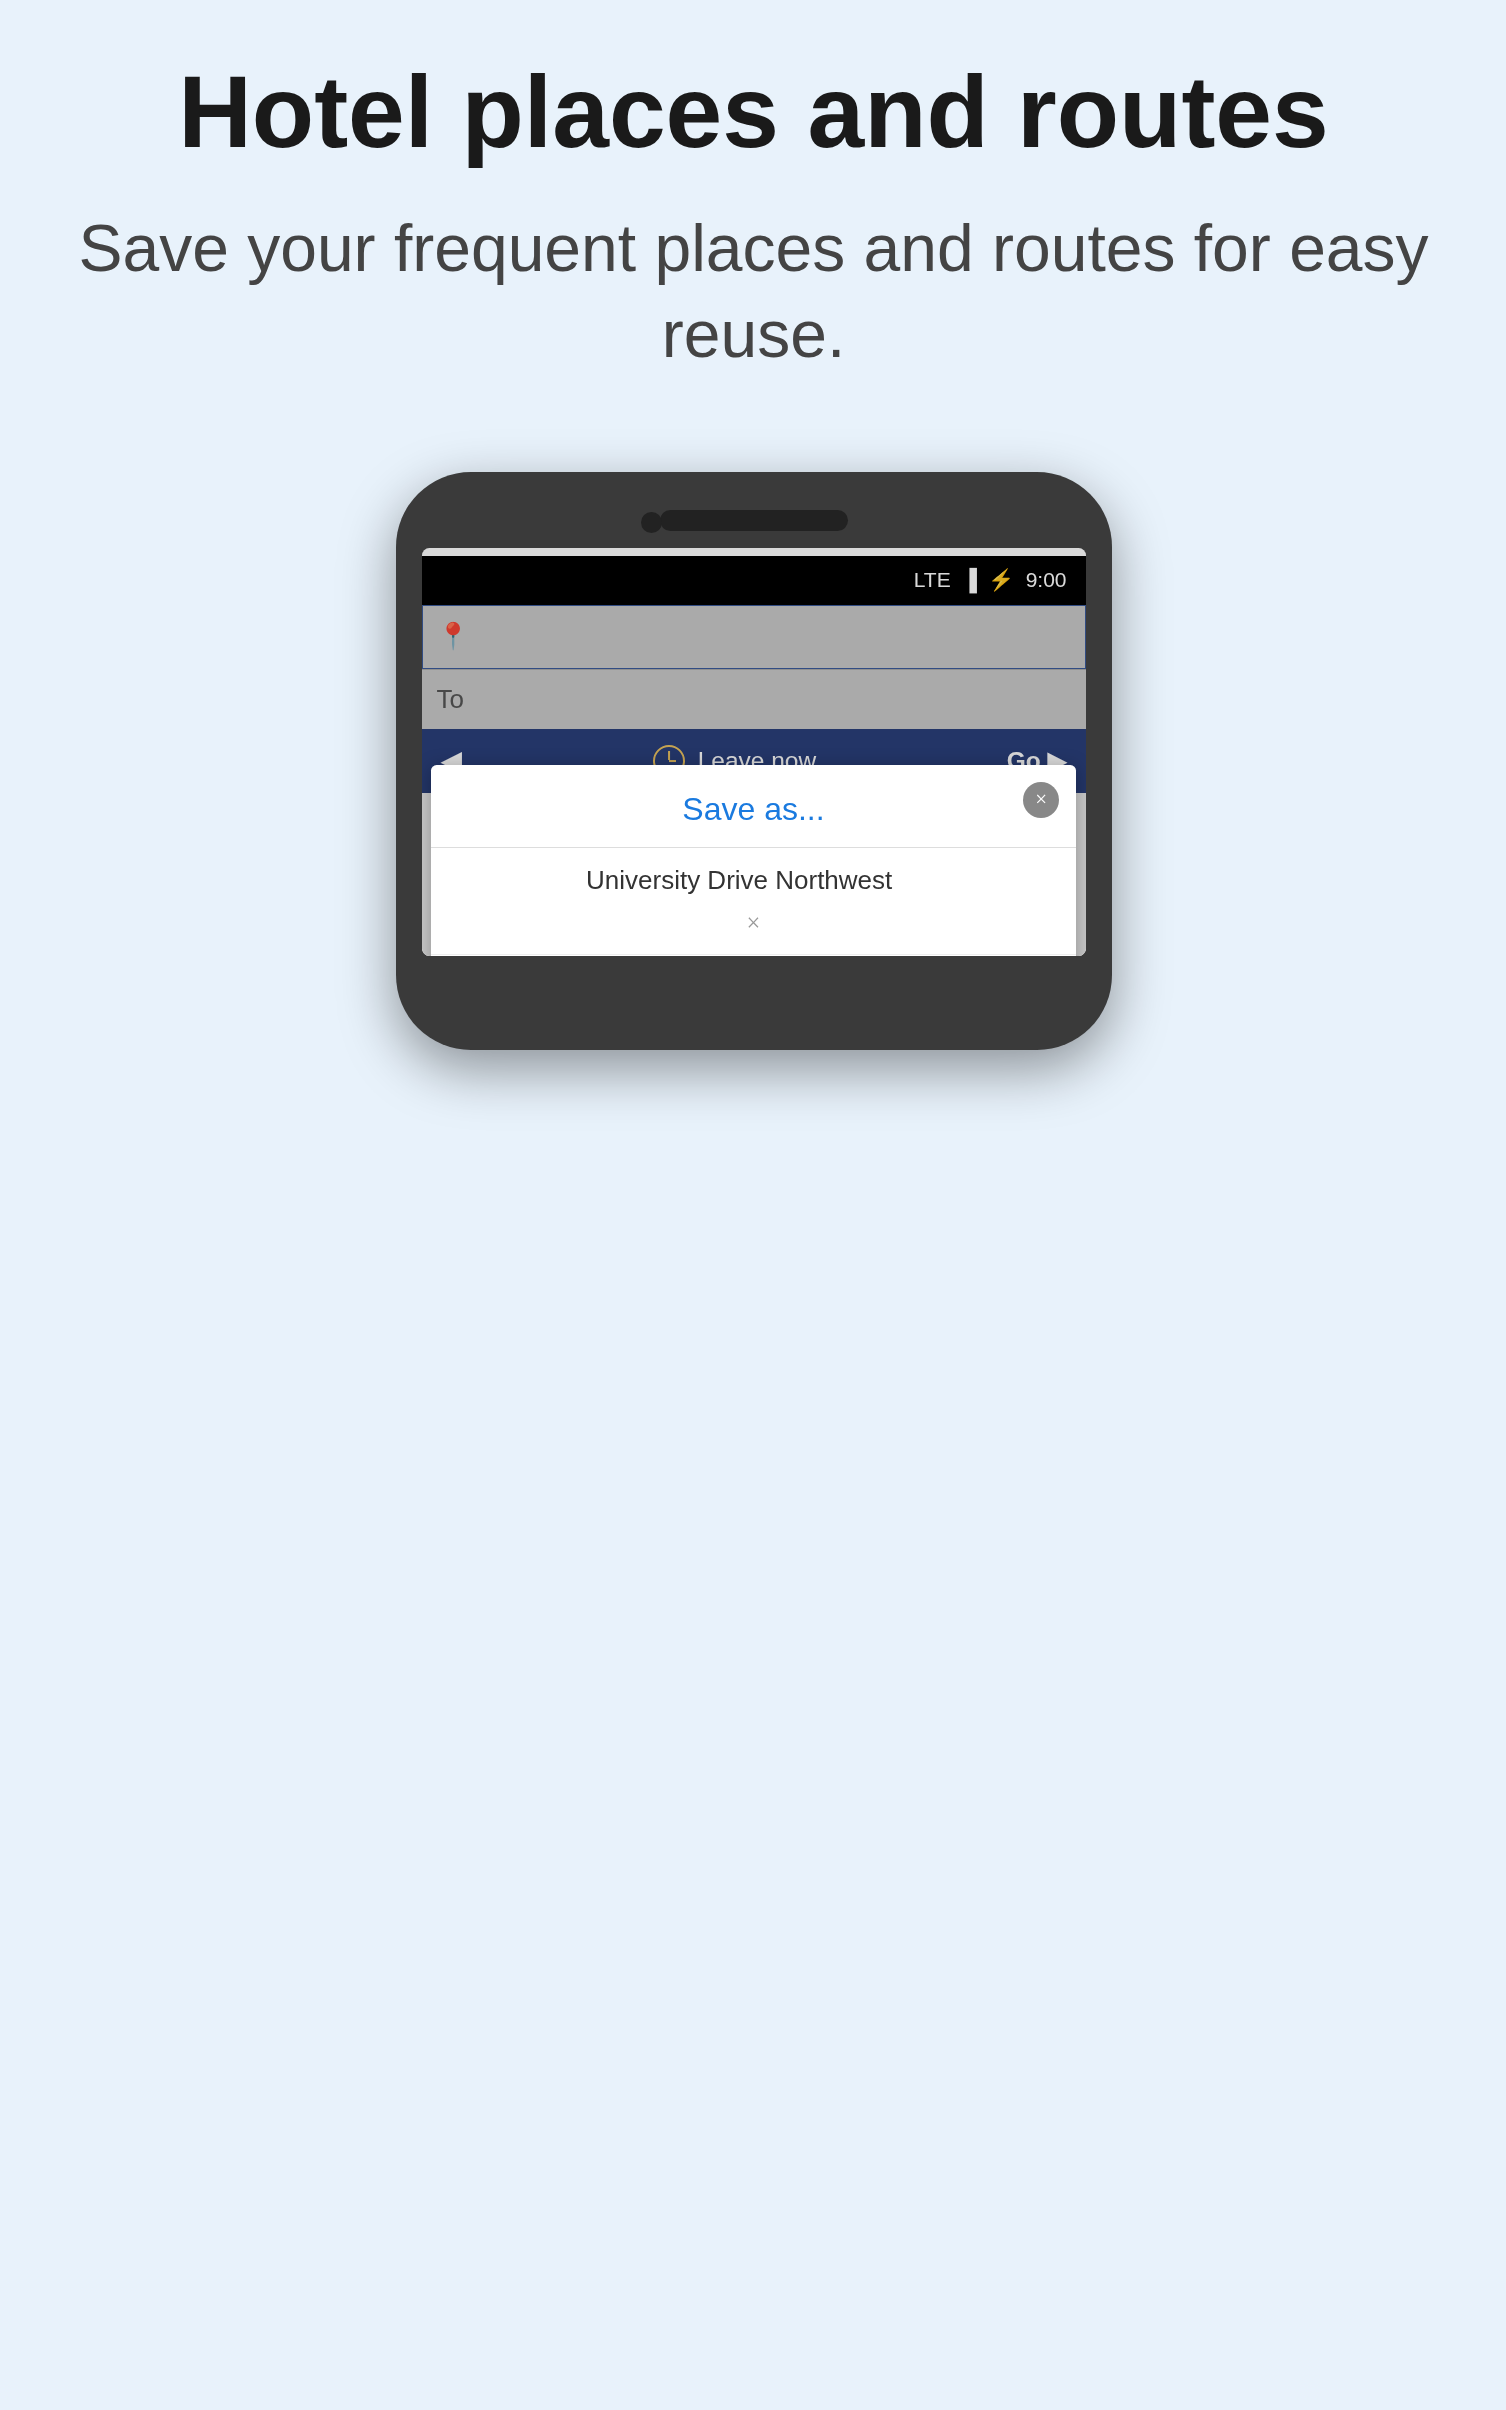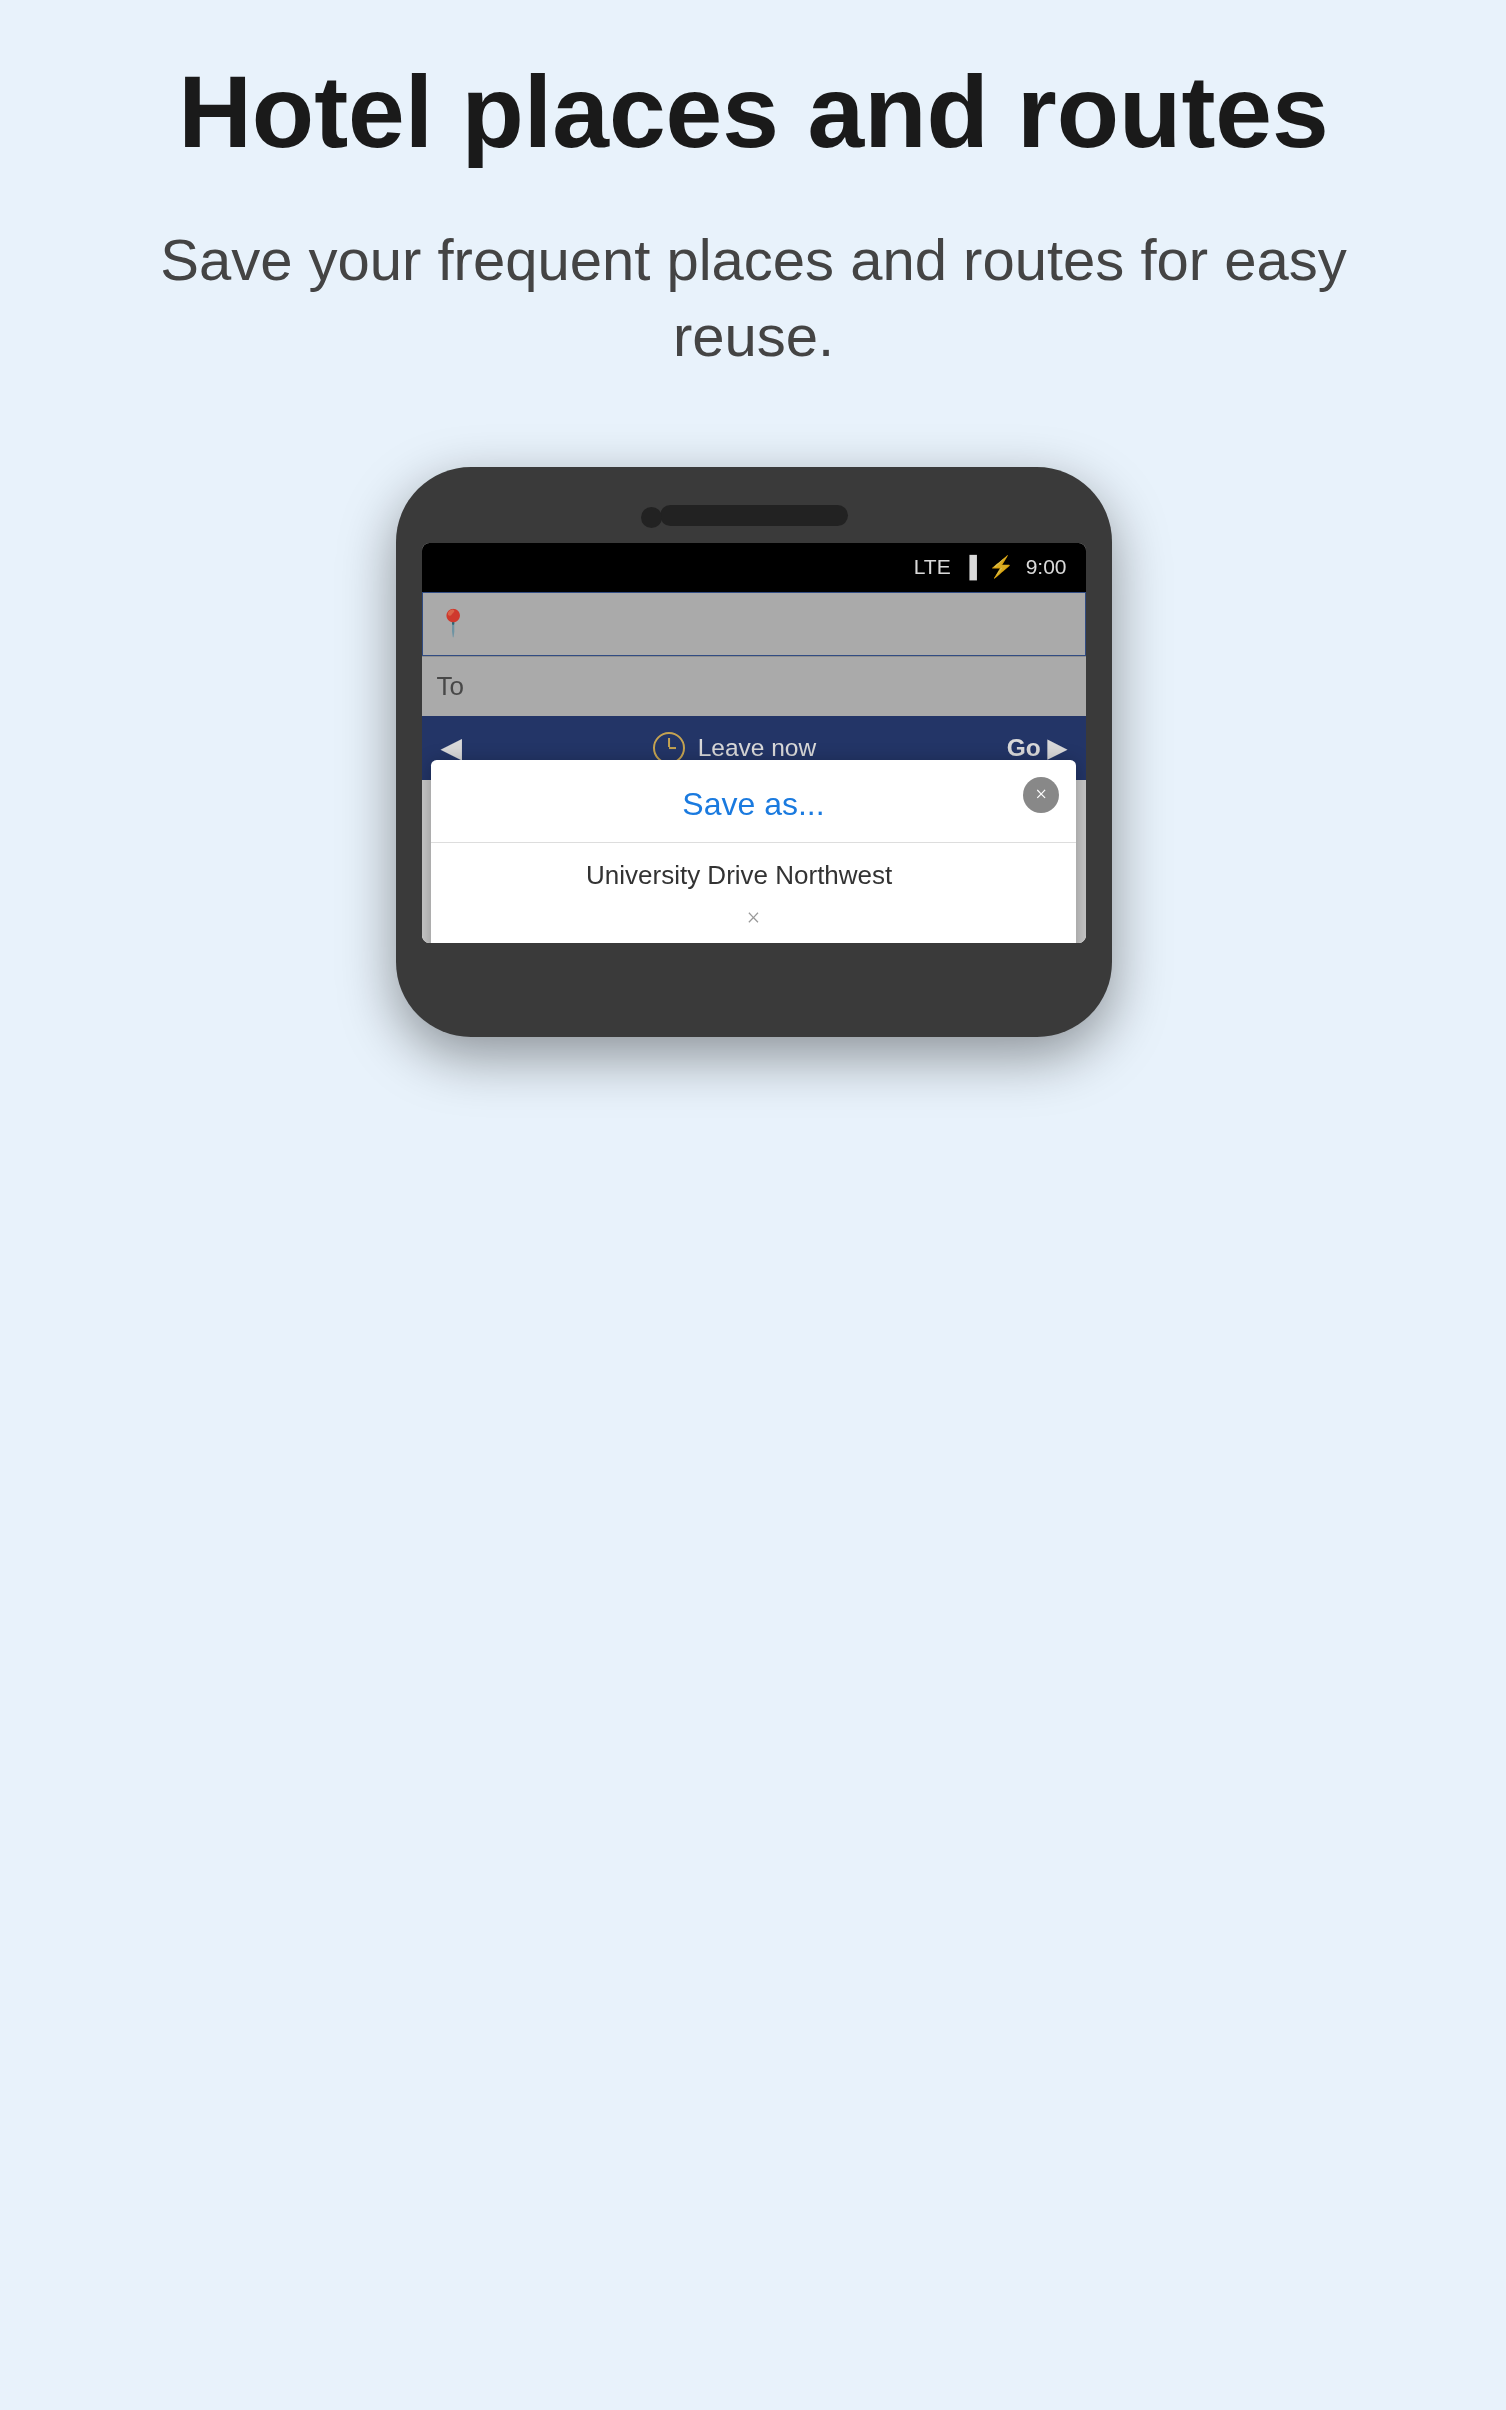--- a/index.html
+++ b/index.html
@@ -21,23 +21,23 @@
 
     .page-title {
       font-size: 102px;
       font-weight: bold;
       color: #1a1a1a;
       line-height: 1.1;
       font-family: Arial, sans-serif;
     }
 
     .page-subtitle {
-      font-size: 58px;
+      font-size: 66px;
       color: #444;
-      margin-top: 54px;
+      margin-top: 38px;
       line-height: 1.3;
       font-family: Arial, sans-serif;
     }
 
     
     .phone-wrapper {
       display: flex;
       justify-content: center;
       margin-top: 56px;
     }
@@ -79,20 +79,21 @@
 
     
     .status-bar {
       background: #000;
       height: 49px;
       display: flex;
       align-items: center;
       justify-content: flex-end;
       padding-right: 19px;
       gap: 11.3px;
+      margin-top: 8px;
     }
 
     .status-bar-text {
       color: #fff;
       font-size: 21px;
       font-family: Arial, sans-serif;
     }
 
     .battery-icon {
       color: #fff;

